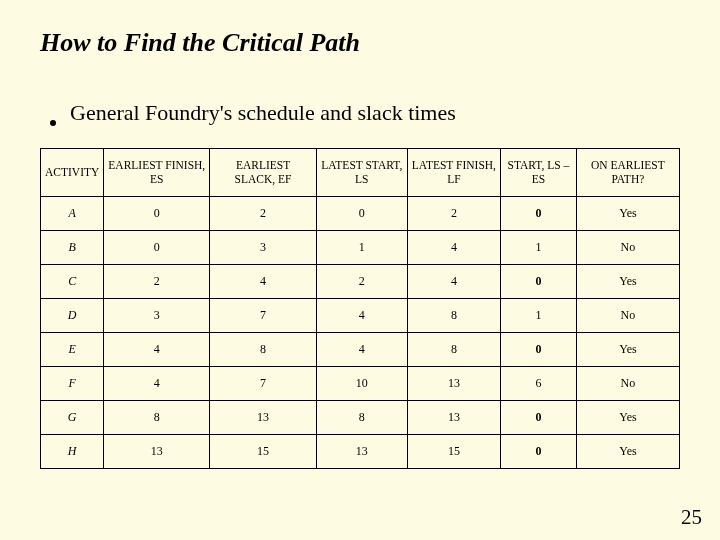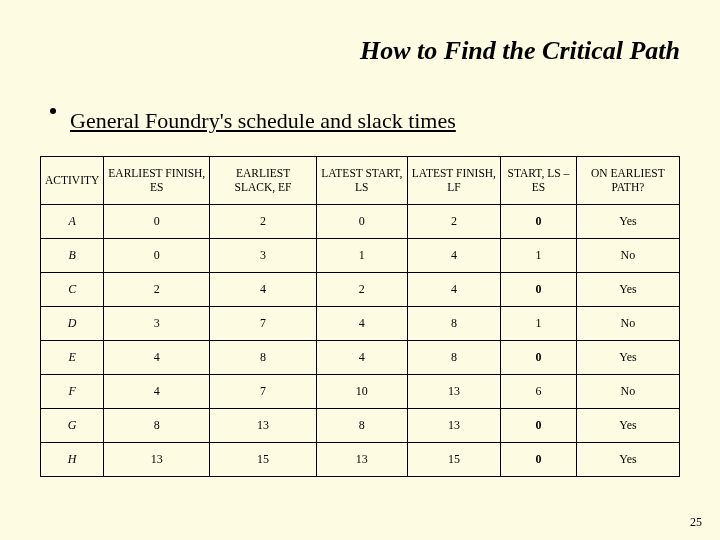--- a/index.html
+++ b/index.html
@@ -9,34 +9,33 @@
     background: #fdfce3;
     font-family: "Times New Roman", Times, serif;
     color: #000;
     position: relative;
     overflow: hidden;
   }
   .slide {
     padding: 20px 40px 0 40px;
   }
   .title {
-    text-align: right;
+    text-align: left;
     font-size: 26px;
     font-weight: bold;
     font-style: italic;
-    margin-top: 16px;
+    margin-top: 8px;
     margin-bottom: 42px;
   }
   .bullet-row {
     display: flex;
-    align-items: flex-start;
+    align-items: flex-end;
     font-size: 22px;
     margin-bottom: 22px;
     padding-left: 10px;
-    text-decoration: underline;
   }
   .bullet-dot {
     width: 6px;
     height: 6px;
     background: #000;
     border-radius: 50%;
     margin-right: 14px;
     flex: 0 0 auto;
   }
   table {
@@ -59,21 +58,21 @@
   td.act {
     font-style: italic;
   }
   td.slack-zero {
     font-weight: bold;
   }
   .pagenum {
     position: absolute;
     right: 18px;
     bottom: 10px;
-    font-size: 12px;
+    font-size: 21px;
     font-family: "Times New Roman", Times, serif;
   }
 </style>
 </head>
 <body>
 
 <div class="slide">
 
   <div class="title">How to Find the Critical Path</div>
 

